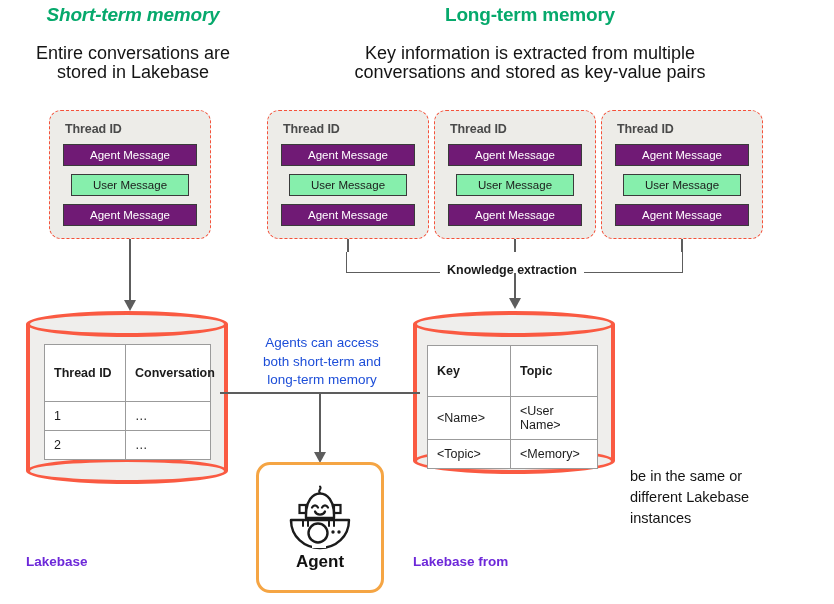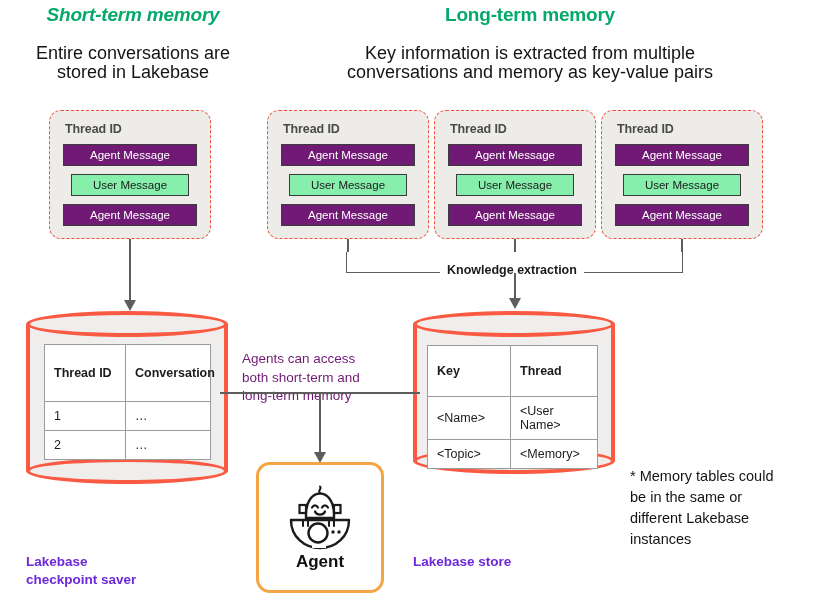--- a/index.html
+++ b/index.html
@@ -167,39 +167,39 @@
   .note {
     font-size: 14.5px;
     line-height: 21px;
     color: #141414;
   }
 
   
   .mid-note {
     font-size: 13.5px;
     line-height: 18.5px;
-    color: #701a75;
-    margin-top: 16px;
+    text-align: center;
+    color: #1d4ed8;
   }
 </style>
 </head>
 <body>
 
 <div class="abs section-title" style="left:0px; top:4px; width:266px;font-style:italic;">Short-term memory</div>
 
 <div class="abs section-sub" style="left:6px; top:44px; width:254px;">
   <div>Entire conversations are</div>
   <div>stored in Lakebase</div>
 </div>
 
 <div class="abs section-title" style="left:330px; top:4px; width:400px;">Long-term memory</div>
 
 <div class="abs section-sub" style="left:295px; top:44px; width:470px;">
   <div>Key information is extracted from multiple</div>
-  <div>conversations and memory as key-value pairs</div>
+  <div>conversations and stored as key-value pairs</div>
 </div>
 
 <div class="abs thread-card" style="left:49px; top:110px; width:162px; height:129px;">
   <div class="thread-card-title">Thread ID</div>
   <div class="msg agent">Agent Message</div>
   <div class="msg user">User Message</div>
   <div class="msg agent">Agent Message</div>
 </div>
 
 <div class="abs vline" style="left:129px; top:239px; height:68px;"></div>
@@ -257,49 +257,48 @@
     </tr>
     <tr>
       <td>2</td>
       <td>…</td>
     </tr>
   </tbody>
 </table>
 
 <div class="abs db-caption" style="left:26px; top:505px; width:202px;">
   <div>Lakebase</div>
-  <div>checkpoint saver</div>
 </div>
 
 <div class="abs cyl" style="left:413px; top:311px; width:202px; height:163px;">
   <div class="cyl-body" style="top:13px; height:137px;"></div>
   <div class="cyl-ellipse bottom" style="top:137px;"></div>
   <div class="cyl-ellipse" style="top:0px;"></div>
 </div>
 
 <table class="db-table" style="left:427px; top:345px; width:171px;">
   <thead>
     <tr>
       <th style="width:64px; height:36px;">Key</th>
-      <th>Thread</th>
+      <th>Topic</th>
     </tr>
   </thead>
   <tbody>
     <tr>
       <td>&lt;Name&gt;</td>
       <td>&lt;User Name&gt;</td>
     </tr>
     <tr>
       <td>&lt;Topic&gt;</td>
       <td>&lt;Memory&gt;</td>
     </tr>
   </tbody>
 </table>
 
-<div class="abs db-caption" style="left:413px; top:505px; width:202px;">Lakebase store</div>
+<div class="abs db-caption" style="left:413px; top:505px; width:202px;">Lakebase from</div>
 
 <div class="abs mid-note" style="left:242px; top:334px; width:160px;">
   <div>Agents can access</div>
   <div>both short-term and</div>
   <div>long-term memory</div>
 </div>
 
 <div class="abs hline" style="left:220px; top:392px; width:200px;"></div>
 
 <div class="abs vline" style="left:319px; top:392px; height:68px;"></div>
@@ -337,17 +336,16 @@
 
       <circle cx="34" cy="49" r="9.5" stroke="#1b1b1b" stroke-width="2.4" fill="none"></circle>
 
       <path d="M28 62.5 L42 62.5" stroke="#ffffff" stroke-width="3"></path>
     </svg>
   </span>
   <div class="agent-label">Agent</div>
 </div>
 
 <div class="abs note" style="left:630px; top:466px; width:200px;">
-  <div>* Memory tables could</div>
   <div>be in the same or</div>
   <div>different Lakebase</div>
   <div>instances</div>
 </div>
 
 </body></html>

